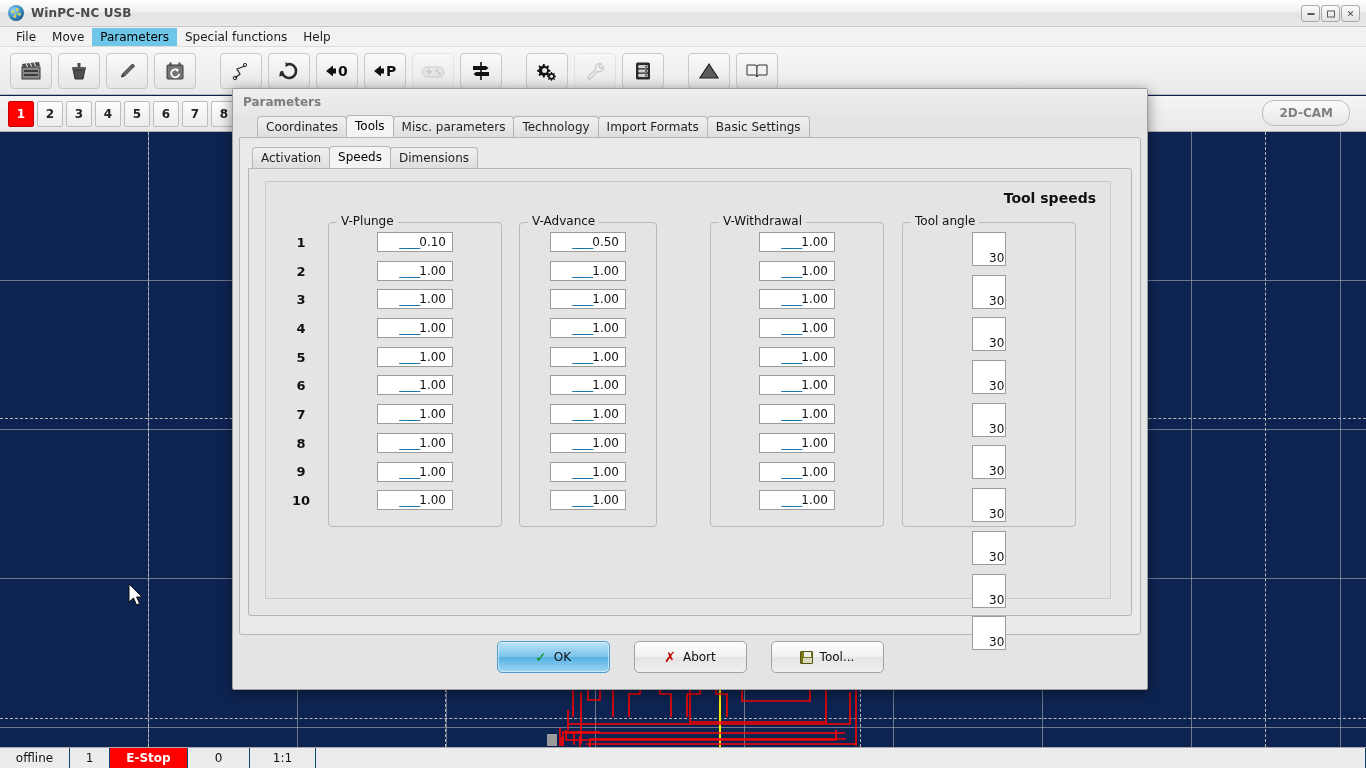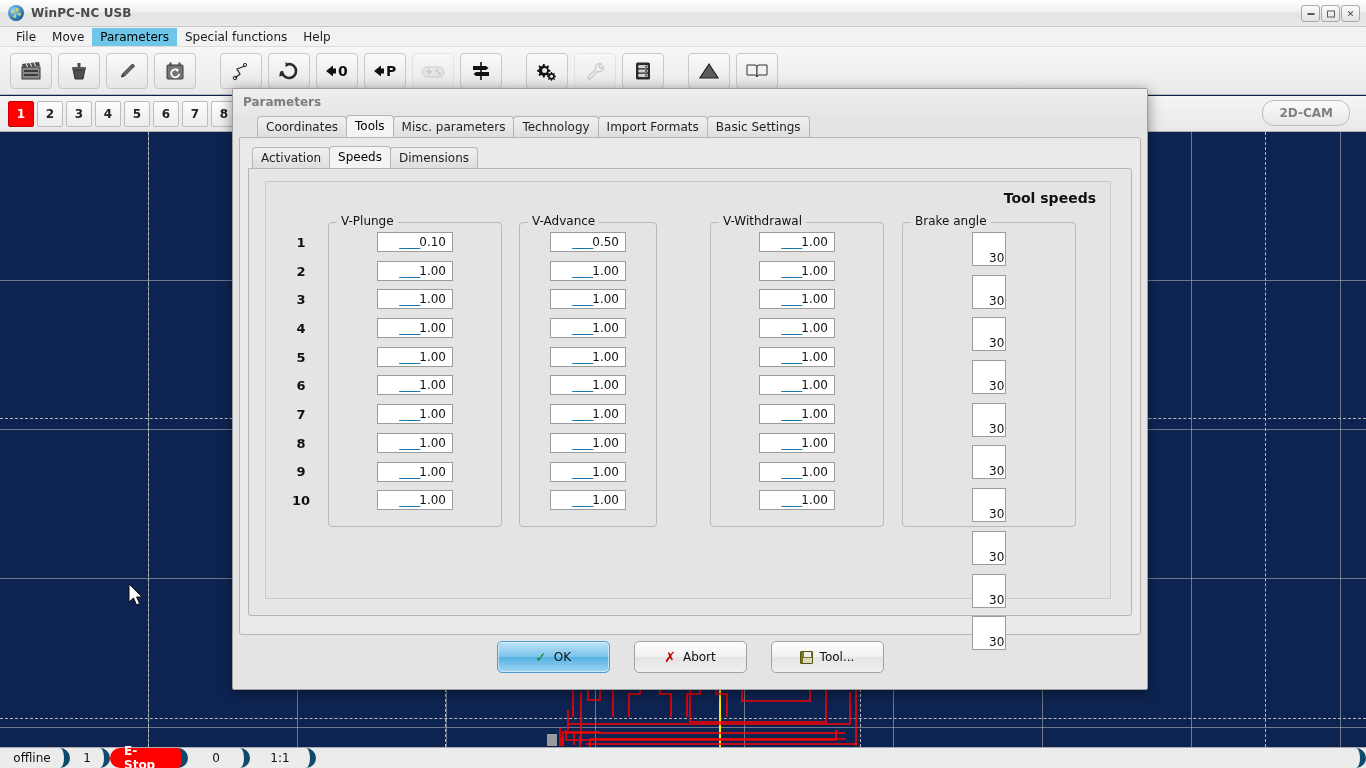--- a/index.html
+++ b/index.html
@@ -135,21 +135,21 @@
   .toolpath { position: absolute; left: 0; top: 0; }
 
   
   .statusbar {
     position: absolute; left: 0; bottom: 0; width: 1366px; height: 21px;
     background: #ececec; border-top: 1px solid #aaa;
     display: flex; align-items: stretch; font-size: 12px; color: #111;
   }
   .sb-cell {
     display: flex; align-items: center; justify-content: center;
-    border-right: 6px solid #0c4a6e; padding: 0 10px; border-radius: 10px;
+    border-right: 1px solid #0c4a6e; padding: 0 10px;
   }
   .sb-cell.estop { background: #ff0000; color: #ffffff; font-weight: bold; padding: 0 14px; }
 
   
   .dialog {
     position: absolute; left: 232px; top: 88px; width: 916px; height: 602px;
     background: #e4e4e4;
     border: 1px solid #9e9e9e;
     box-shadow: 0 3px 14px rgba(0,0,0,.45);
     border-radius: 2px;
@@ -552,21 +552,21 @@
                 <div class="fld"><span class="pad">____</span><span>1.00</span></div>
                 <div class="fld"><span class="pad">____</span><span>1.00</span></div>
                 <div class="fld"><span class="pad">____</span><span>1.00</span></div>
                 <div class="fld"><span class="pad">____</span><span>1.00</span></div>
                 <div class="fld"><span class="pad">____</span><span>1.00</span></div>
                 <div class="fld"><span class="pad">____</span><span>1.00</span></div>
               </div>
             </div>
 
             <div class="group" style="left:636px; width:174px; height:305px">
-              <legend-div>Brake angle</legend-div>
+              <legend-div>Tool angle</legend-div>
               <div class="fields">
                 <div class="fld narrow">30</div>
                 <div class="fld narrow">30</div>
                 <div class="fld narrow">30</div>
                 <div class="fld narrow">30</div>
                 <div class="fld narrow">30</div>
                 <div class="fld narrow">30</div>
                 <div class="fld narrow">30</div>
                 <div class="fld narrow">30</div>
                 <div class="fld narrow">30</div>

